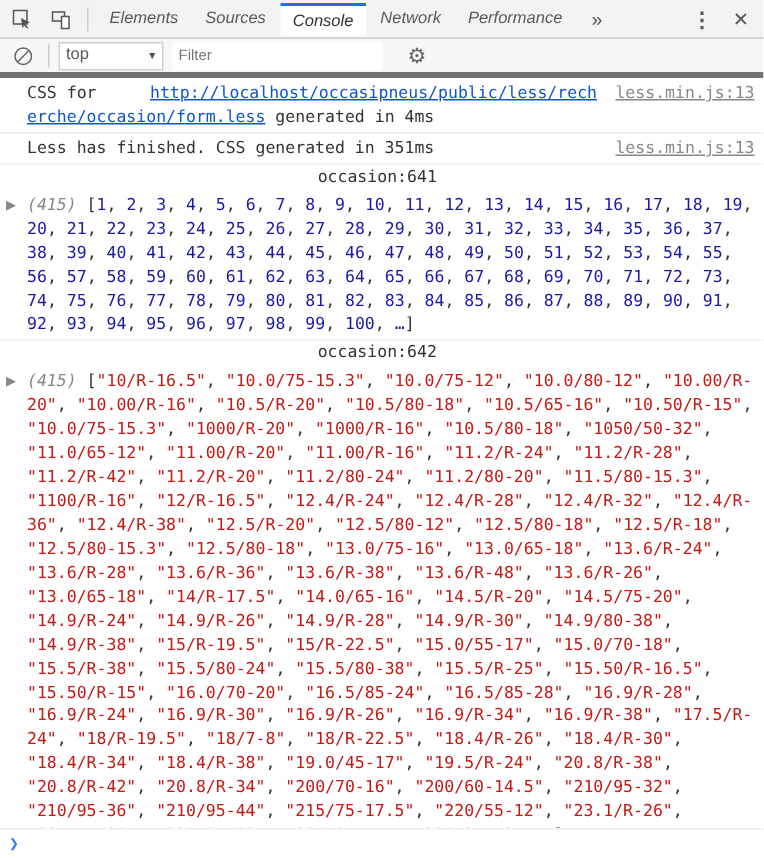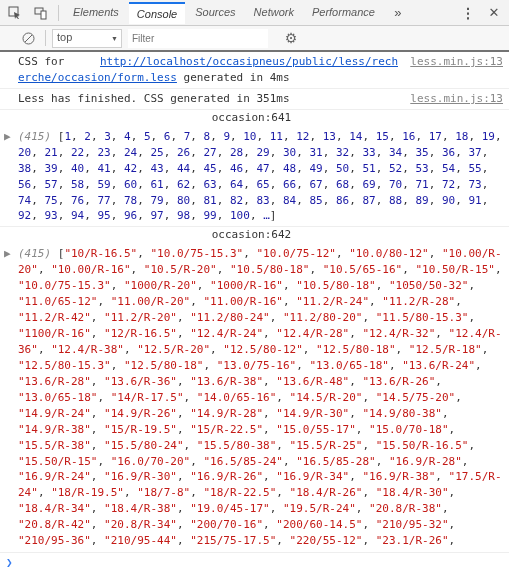--- a/index.html
+++ b/index.html
@@ -4,21 +4,21 @@
 <style>
 * { margin:0; padding:0; box-sizing:border-box; }
 body { font-family: -apple-system, "Segoe UI", Arial, sans-serif; font-size:11px; color:#333; background:#fff; width:509px; height:572px; overflow:hidden; position:relative; }
 
 .toolbar { display:flex; align-items:center; height:26px; border-bottom:1px solid #ccc; background:#f3f3f3; padding:0 4px; gap:4px; }
 .toolbar .icon-btn { width:22px; height:22px; display:flex; align-items:center; justify-content:center; color:#555; cursor:pointer; }
 .toolbar .tab { padding:4px 8px; color:#5a5a5a; cursor:pointer;font-style:italic; }
 .toolbar .tab.active { color:#333; background:#fff; border-top:2px solid #1a73e8; }
 .toolbar .spacer { flex:1; }
 
-.filterbar { display:flex; align-items:center; height:26px; border-bottom:2px solid #737373; background:#f7f7f7; padding:0 17px; gap:6px; }
+.filterbar { display:flex; align-items:center; height:26px; border-bottom:4px solid #737373; background:#f7f7f7; padding:0 4px; gap:6px; }
 .filterbar .icon-btn { width:22px; height:22px; display:flex; align-items:center; justify-content:center; color:#666; cursor:pointer; }
 .filterbar .sep { width:1px; height:16px; background:#ccc; }
 .filterbar select,.filterbar .sel { height:19px; font-size:11px; background:#fff; color:#555; padding:1px 14px 1px 4px; position:relative; border:1px solid #d0d0d0; cursor:pointer; }
 .filterbar .sel::after { content:"▼"; font-size:7px; color:#555; position:absolute; right:3px; top:5px; }
 .filterbar input[type=text] { height:19px; font-size:10px; border:none; padding:1px 4px; color:#666; flex:0 0 140px; }
 
 .console { font-family: Menlo, Consolas, monospace; font-size:11px; line-height:1.45; overflow-y:auto; height:calc(100% - 52px - 20px); }
 .row { display:flex; border-bottom:1px solid #eee; padding:2px 6px 2px 18px; position:relative; flex-wrap:wrap; }
 .row .body { flex:1; white-space:normal; word-break:break-word; min-width:0; }
 .row .src { color:#888; text-decoration:underline; margin-left:auto; padding-left:8px; }
@@ -44,22 +44,22 @@
     </div>
   <div class="icon-btn">
       <svg width="14" height="14" viewBox="0 0 14 14">
         <rect x="1" y="2" width="8" height="6" fill="none" stroke="#555"></rect>
         <rect x="7" y="5" width="5" height="8" fill="#fff" stroke="#555"></rect>
       </svg>
     </div>
   <div style="width:1px;height:16px;background:#ccc;margin:0 2px"></div>
   <div id="tabs" style="display:flex;gap:2px">
       <div class="tab">Elements</div>
+      <div class="tab">Sources</div>
       <div class="tab active">Console</div>
-      <div class="tab">Sources</div>
       <div class="tab">Network</div>
       <div class="tab">Performance</div>
     </div>
   <div class="icon-btn" style="font-size:13px">»</div>
   <div class="spacer"></div>
   <div class="icon-btn" style="font-size:14px;font-weight:bold">⋮</div>
   <div class="icon-btn" style="font-size:13px">✕</div>
 </div>
 
 <div class="filterbar">

